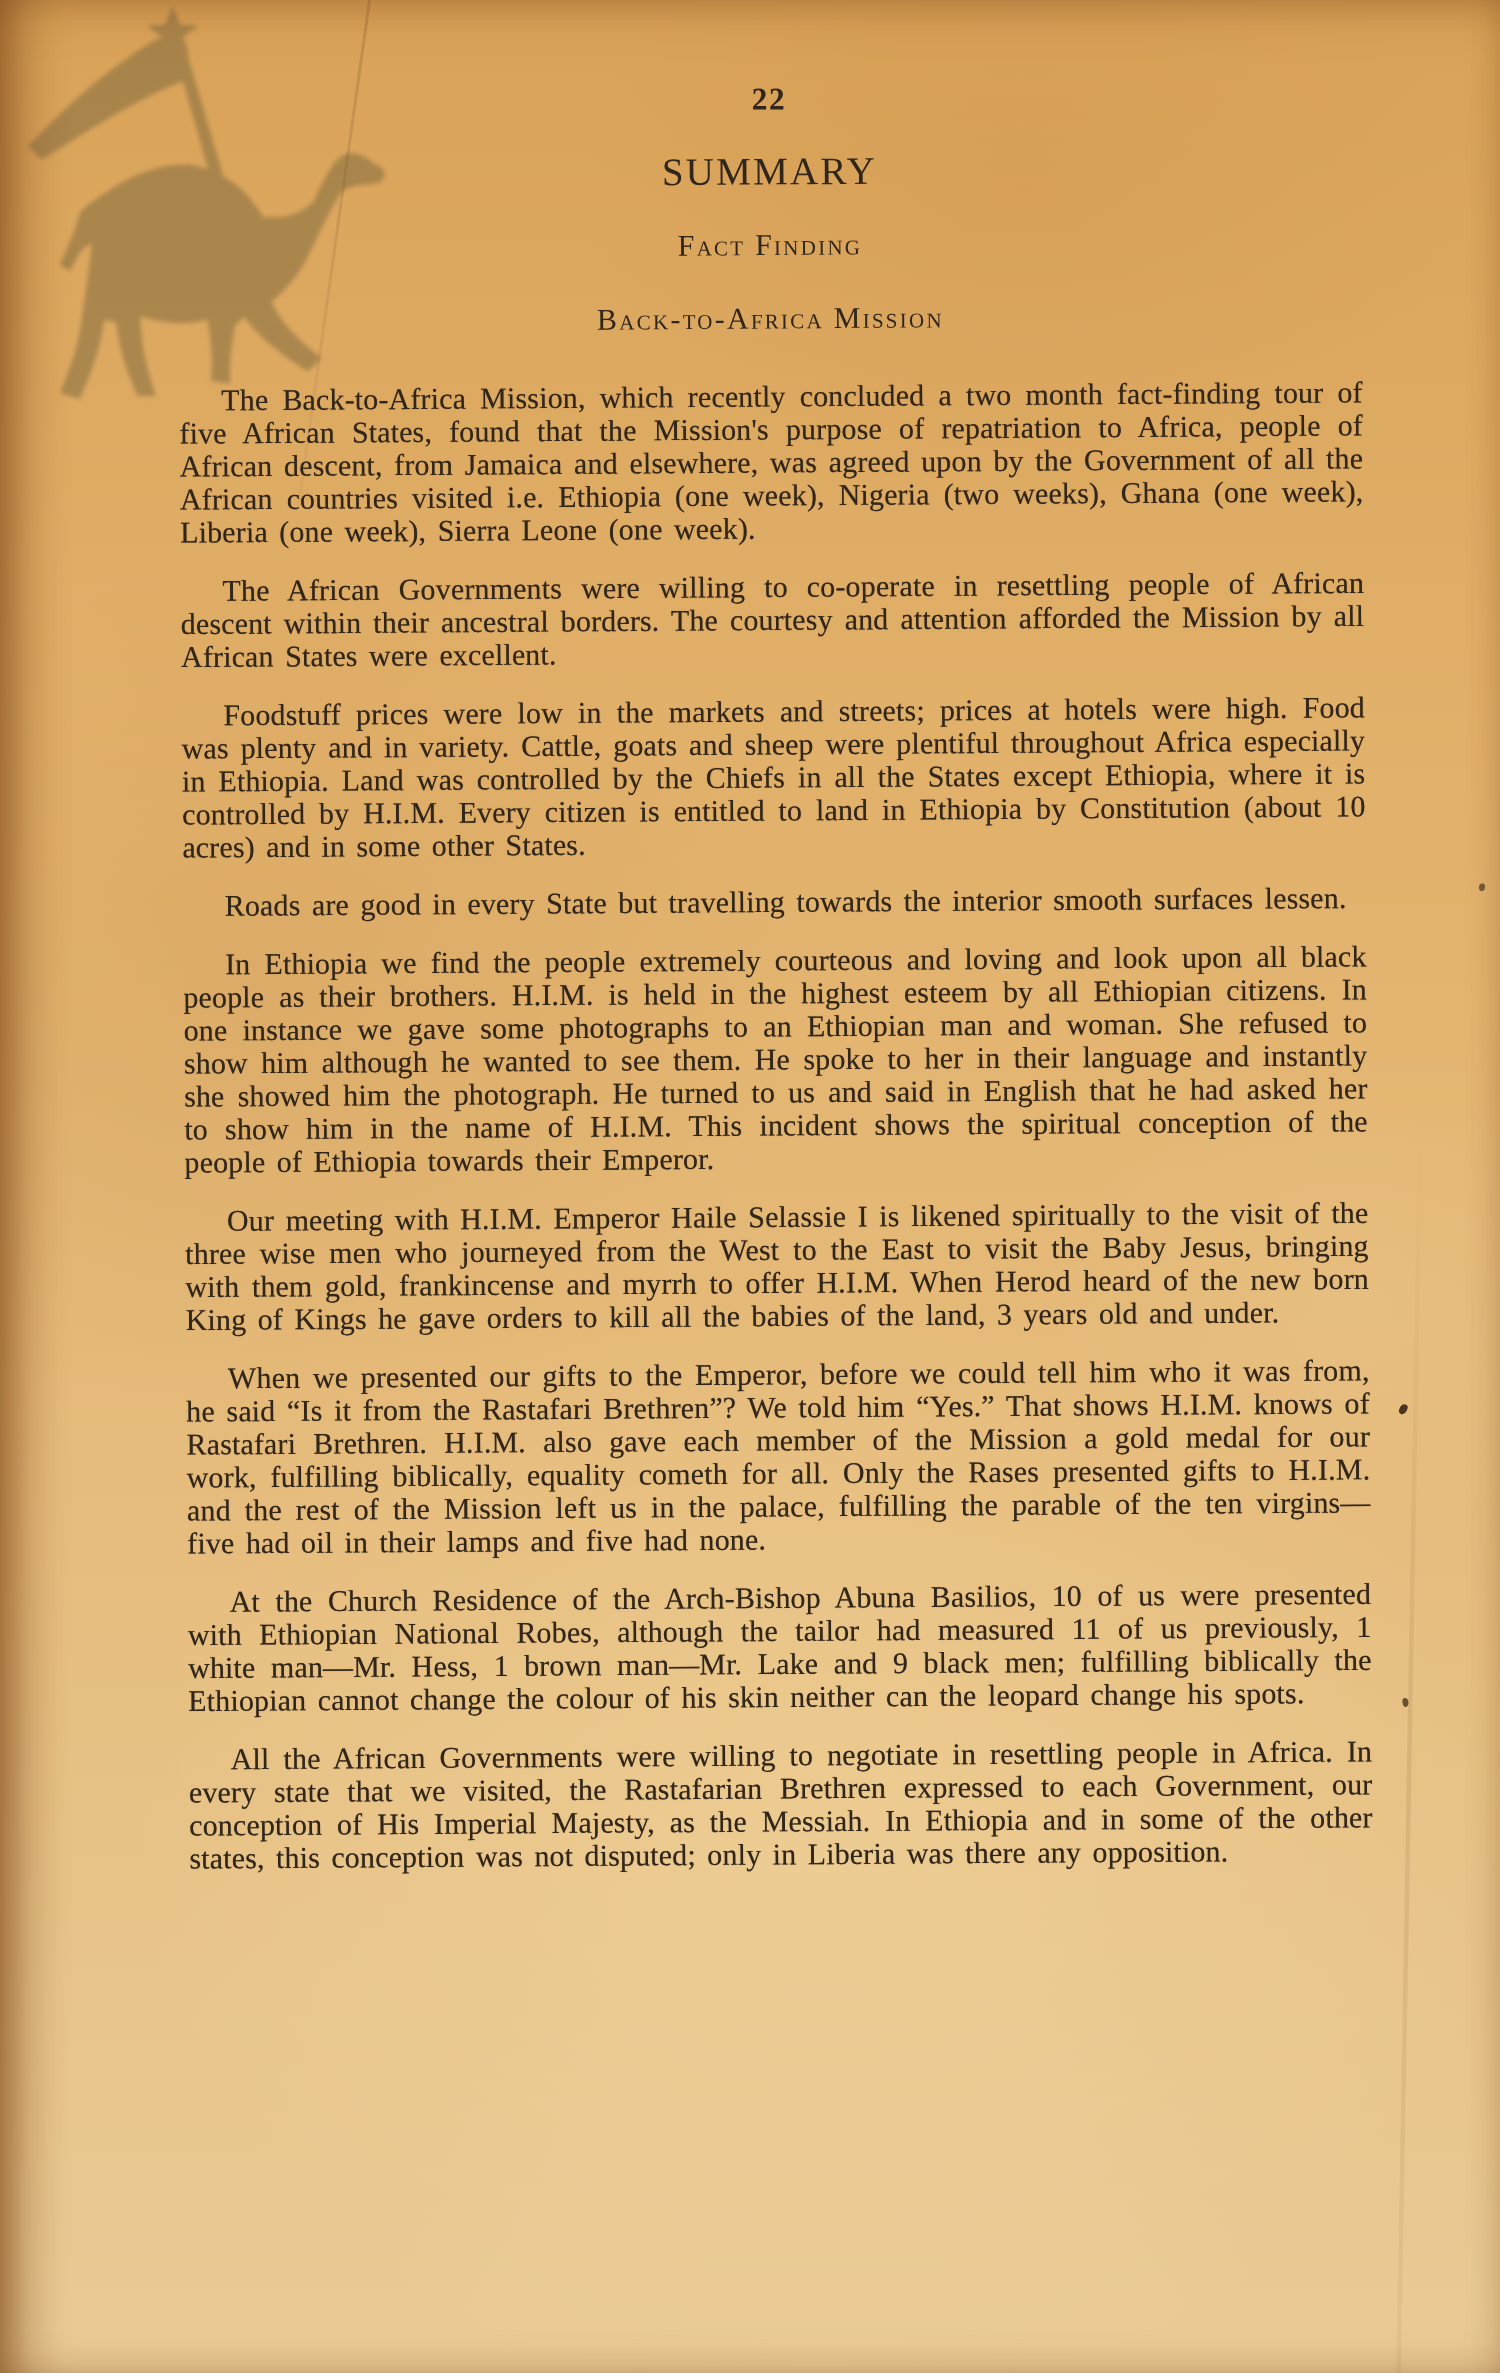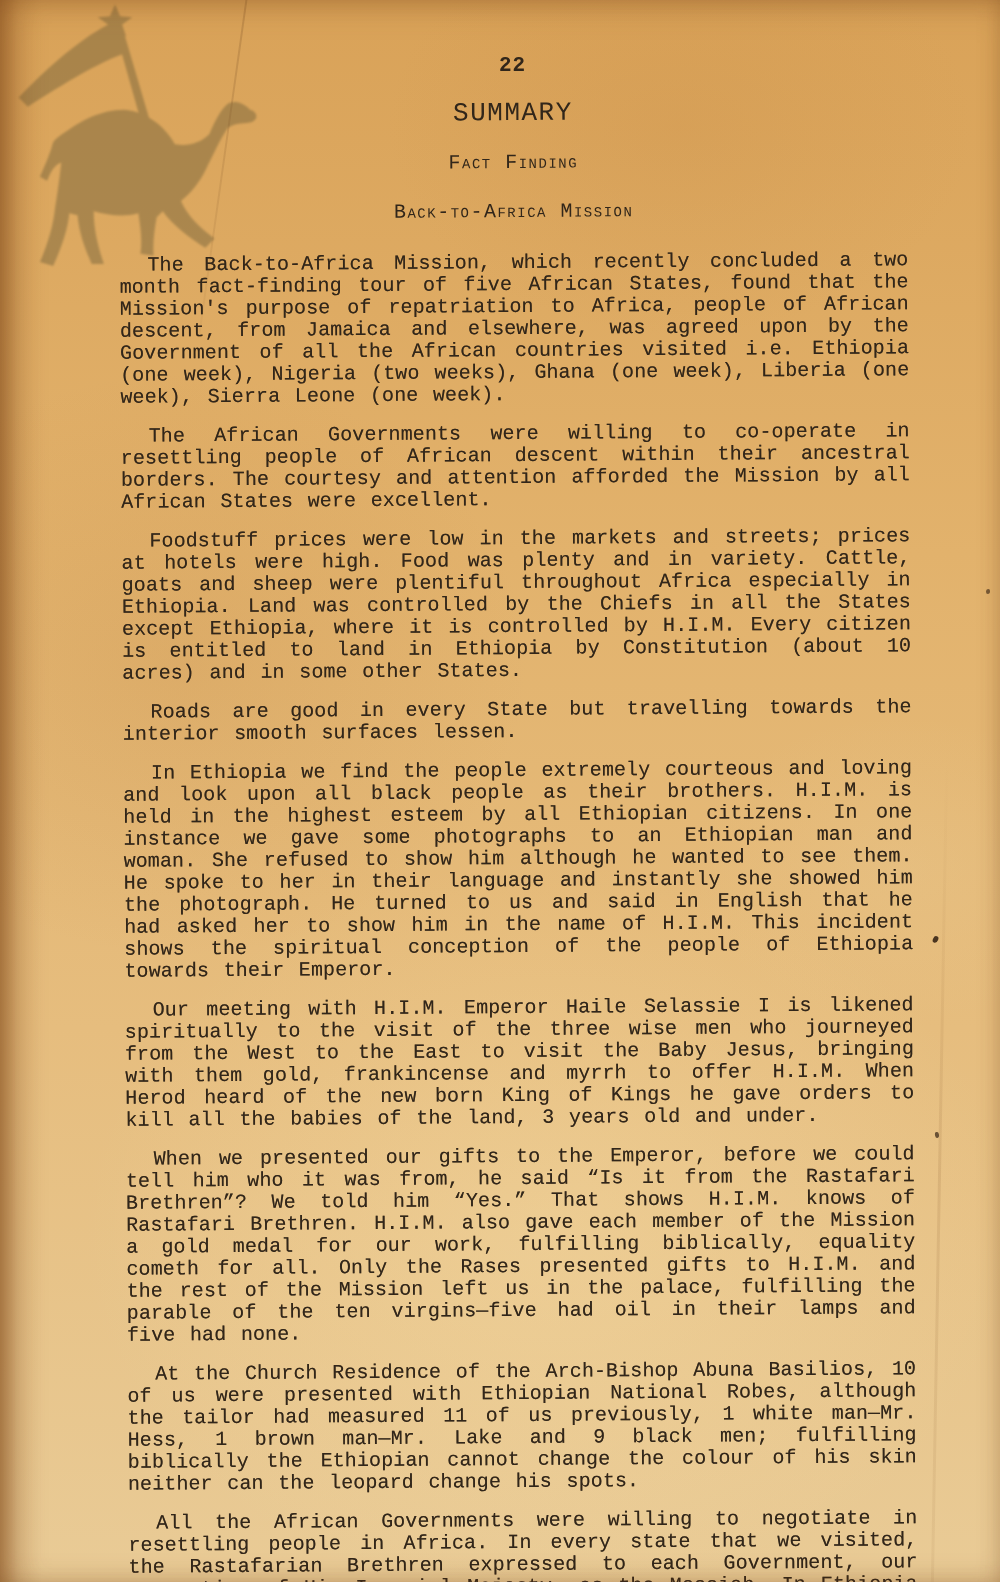--- a/index.html
+++ b/index.html
@@ -9,21 +9,20 @@
   }
   .page{
     position:absolute;inset:0;
     background:
       radial-gradient(ellipse 420px 300px at 68% 8%, rgba(200,140,70,0.22), transparent 70%),
       radial-gradient(ellipse 500px 420px at 18% 42%, rgba(180,120,55,0.15), transparent 70%),
       radial-gradient(ellipse 650px 520px at 55% 78%, rgba(250,228,175,0.30), transparent 72%),
       radial-gradient(ellipse 300px 220px at 90% 55%, rgba(235,205,150,0.25), transparent 70%),
       linear-gradient(90deg, rgba(170,110,50,0.45) 0px, rgba(170,110,50,0.12) 18px, rgba(170,110,50,0) 42px),
       linear-gradient(180deg, #d9a258 0%, #e2b26c 35%, #e6bd7e 65%, #e9cb96 100%);
-    font-family: Liberation Mono, monospace;
   }
   .page::after{
     content:"";position:absolute;inset:0;pointer-events:none;
     box-shadow:
       inset 28px 0 35px -18px rgba(110,60,20,0.45),
       inset -10px 0 24px -12px rgba(120,70,30,0.28),
       inset 0 20px 34px -18px rgba(120,70,25,0.35),
       inset 0 -16px 30px -18px rgba(120,70,25,0.25);
   }
   .watermark{

